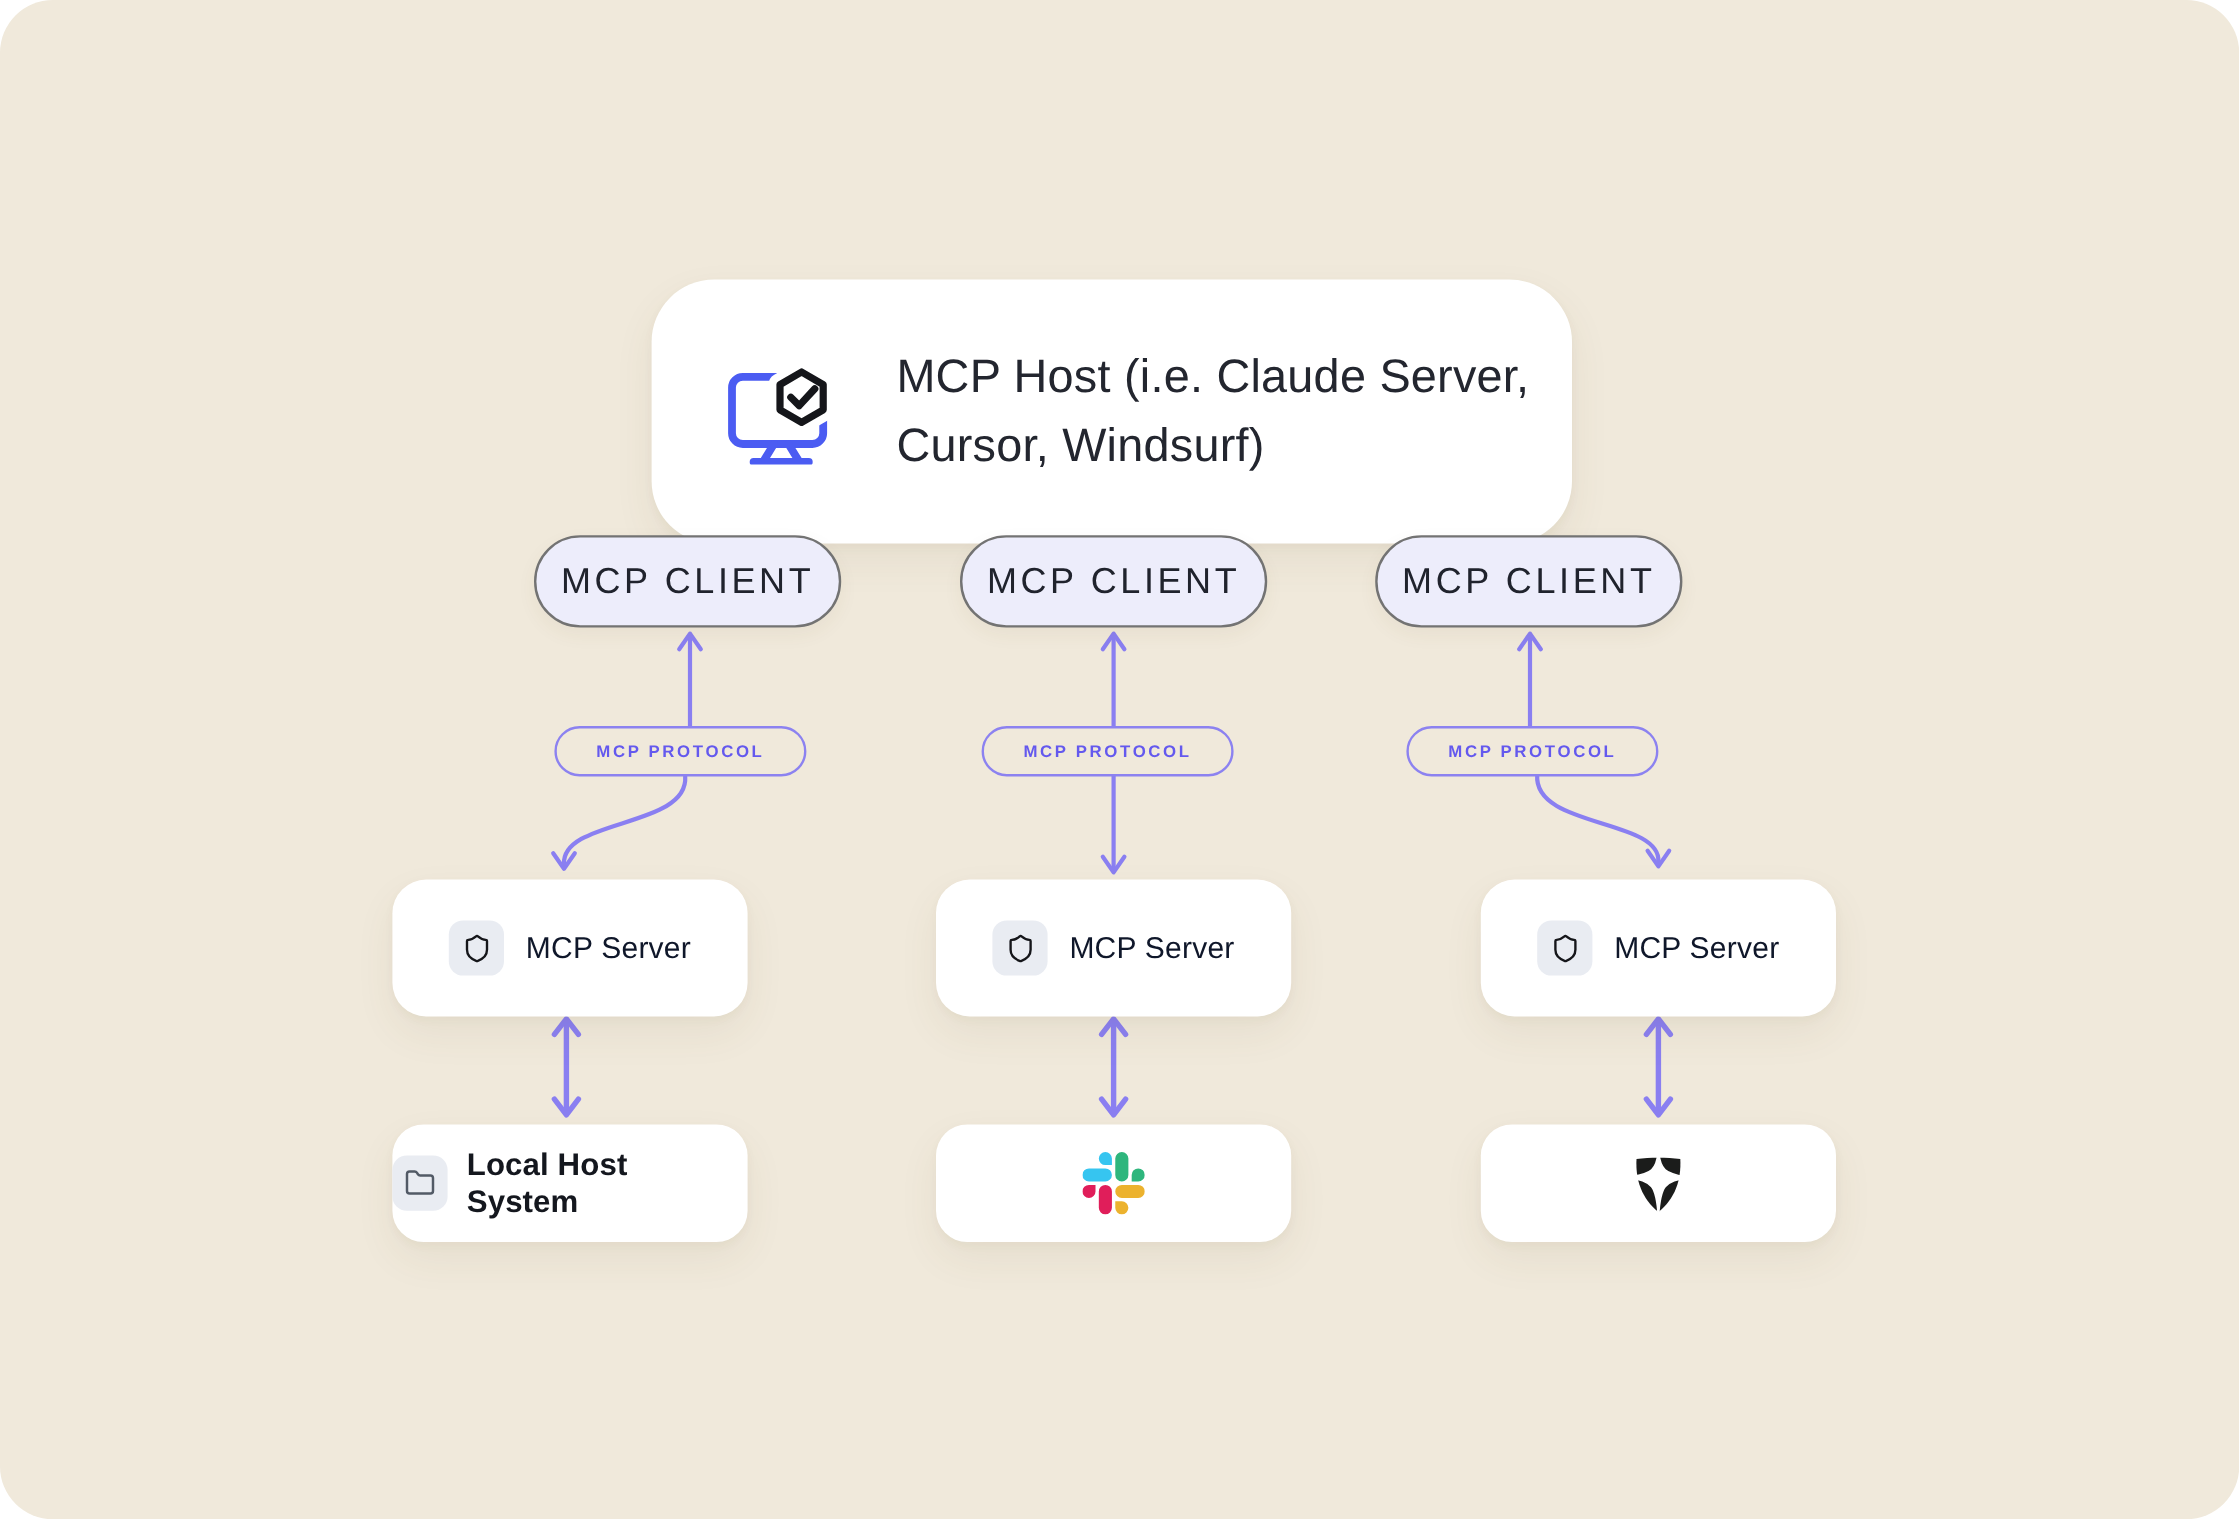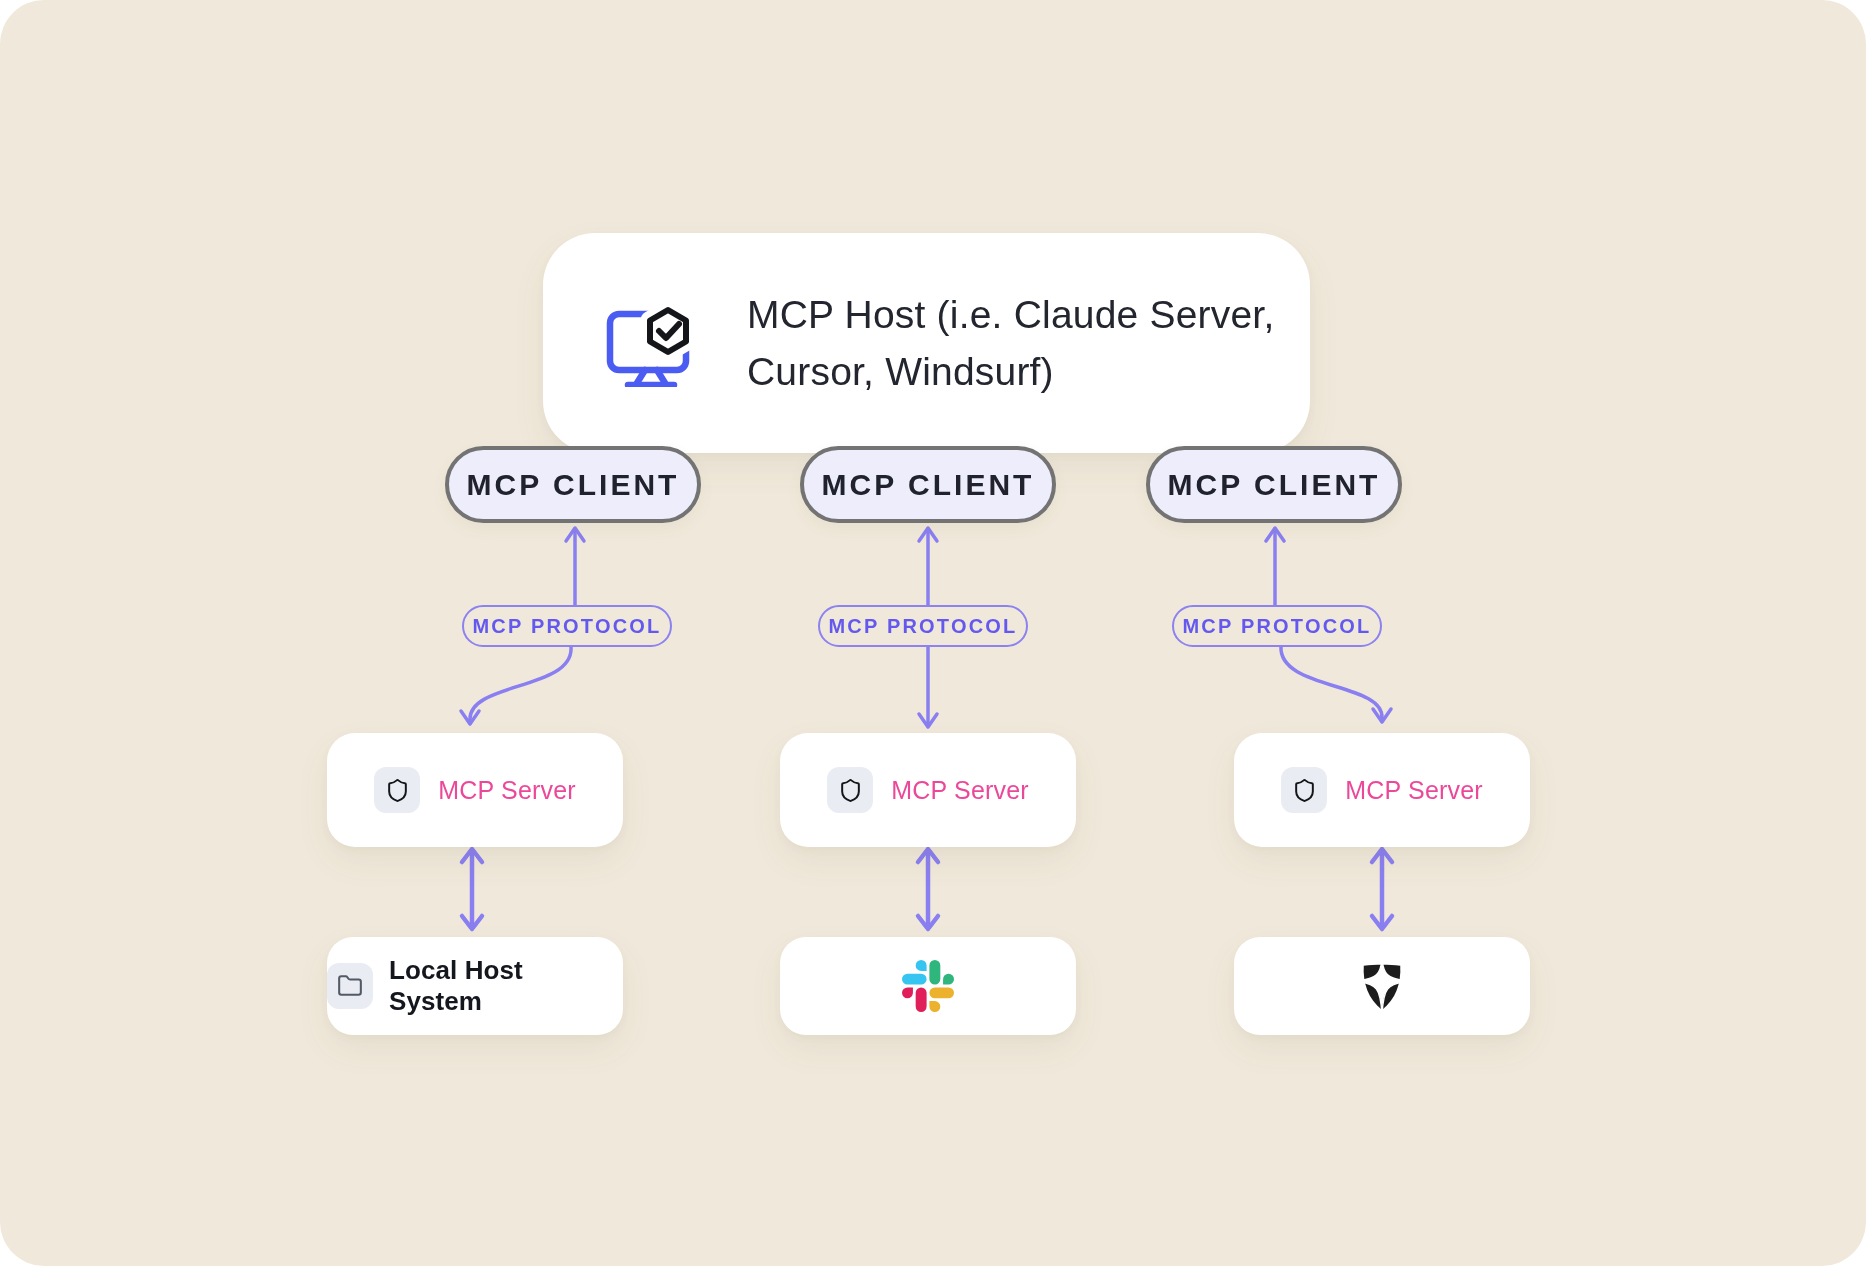--- a/index.html
+++ b/index.html
@@ -45,46 +45,46 @@
     font-weight: 500;
     color: #23262f;
     letter-spacing: 0.2px;
   }
   .client-pill {
     position: absolute;
     top: 446px;
     width: 256px; height: 77px;
     box-sizing: border-box;
     background: #ededfb;
-    border: 4px solid #737373;
+    border: 2px solid #737373;
     border-radius: 40px;
     display: flex;
     align-items: center;
     justify-content: center;
     font-size: 30px;
-    font-weight: 700;
+    font-weight: 400;
     letter-spacing: 3px;
     color: #20232d;
     box-shadow: 0 6px 16px rgba(96, 78, 38, 0.06);
   }
   .client-1 { left: 445px; }
   .client-2 { left: 800px; }
   .client-3 { left: 1146px; }
   .protocol-pill {
     position: absolute;
     top: 605px;
     width: 210px; height: 42px;
     box-sizing: border-box;
     background: #f0e9db;
     border: 2px solid #8c82f0;
     border-radius: 22px;
     display: flex;
     align-items: center;
     justify-content: center;
-    font-size: 20px;
+    font-size: 14px;
     font-weight: 700;
     letter-spacing: 2.2px;
     color: #6459ee;
   }
   .protocol-1 { left: 462px; }
   .protocol-2 { left: 818px; }
   .protocol-3 { left: 1172px; }
   .server-card {
     top: 733px;
     width: 296px; height: 114px;
@@ -110,21 +110,21 @@
     width: 46px; height: 46px;
     border-radius: 12px;
     background: #e9ecf2;
     display: flex;
     align-items: center;
     justify-content: center;
   }
   .server-label {
     font-size: 25px;
     font-weight: 500;
-    color: #ec4899;
+    color: #0f172a;
     letter-spacing: 0.2px;
   }
   .endpoint-label {
     font-size: 26px;
     font-weight: 600;
     color: #14171e;
     letter-spacing: 0.1px;
   }
 </style>
 </head>

